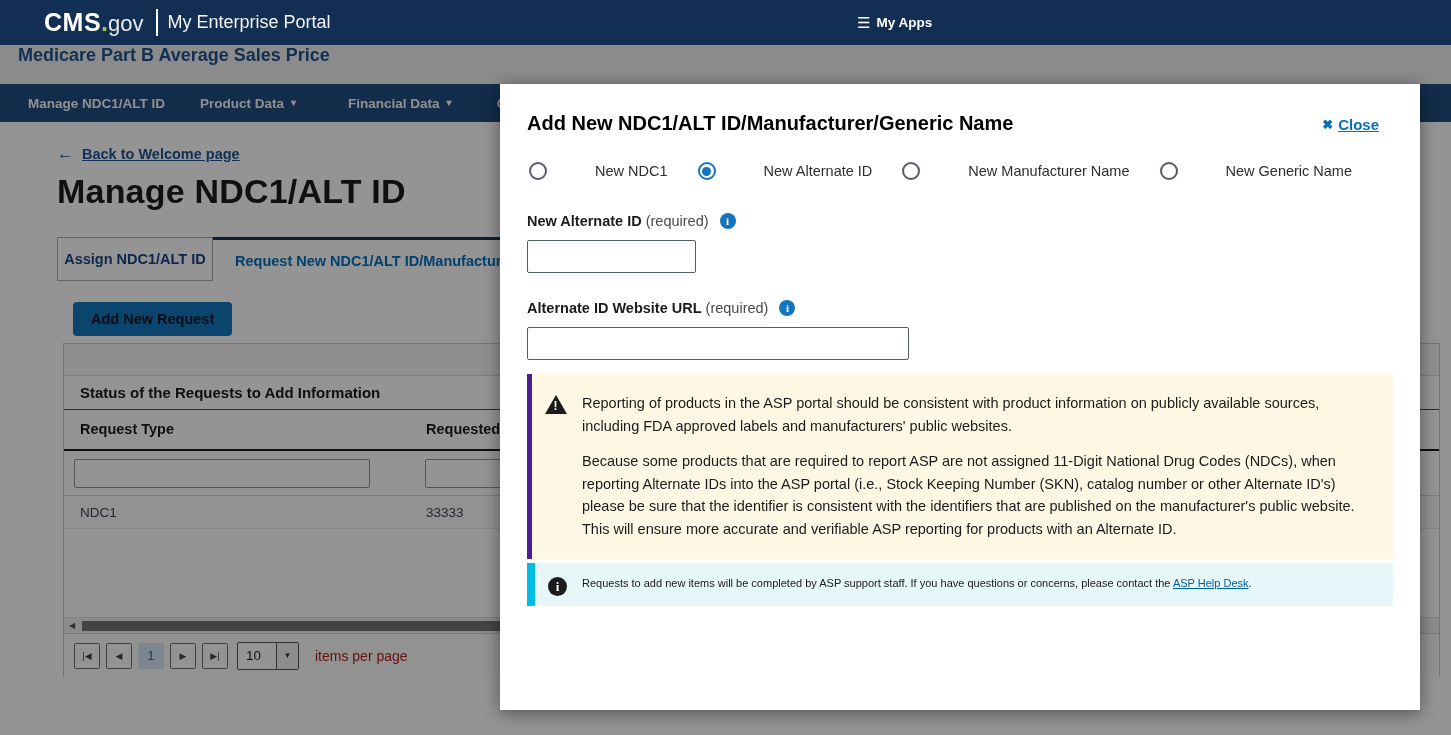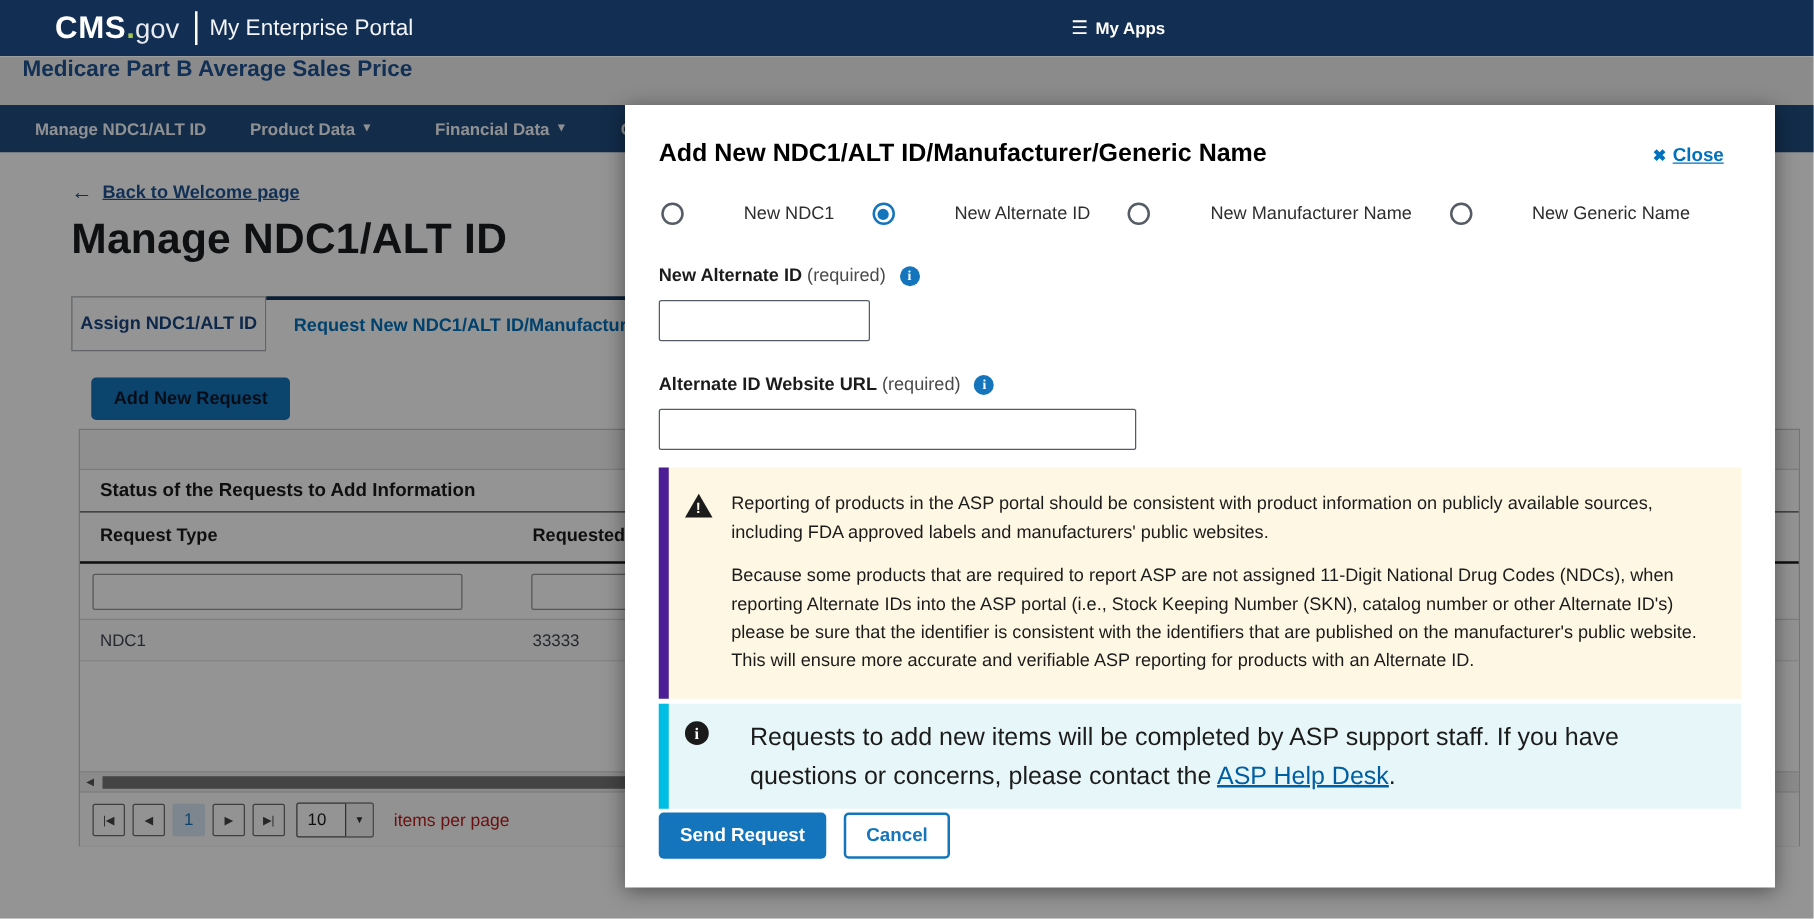--- a/index.html
+++ b/index.html
@@ -90,29 +90,29 @@
 
   .field-label { position:absolute; left:27px; display:flex; align-items:center; gap:4px; font-size:14.5px; color:#1b1b1b; }
   .field-label .lbl { font-weight:700; }
   .field-label .req { font-weight:400; color:#4a4a4a; }
   .info-dot-blue { width:16px; height:16px; border-radius:50%; background:#1475bc; color:#fff; font-size:11px; font-weight:700; display:flex; align-items:center; justify-content:center; margin-left:7px; cursor:pointer; font-family:"Liberation Serif", serif; }
   .fl1 { top:129px; } .fl2 { top:216px; }
   .modal-input { position:absolute; left:27px; height:33px; border:1px solid #565c65; border-radius:2px; background:#fff; padding:0 8px; font-size:14px; }
   .in1 { top:156px; width:169px; }
   .in2 { top:243px; width:382px; }
 
-  .alert-warning { position:absolute; left:27px; top:290px; width:866px; background:#fdf7e3; border-left:8px solid #4c1d95; padding:18px 22px 18px 13px; display:flex; gap:15px; }
+  .alert-warning { position:absolute; left:27px; top:290px; width:866px; background:#fdf7e3; border-left:5px solid #4c1d95; padding:18px 22px 18px 13px; display:flex; gap:15px; }
   .warn-tri { position:relative; width:0; height:0; border-left:11px solid transparent; border-right:11px solid transparent; border-bottom:19px solid #1b1b1b; margin-top:3px; flex:none; }
   .warn-tri::after { content:"!"; position:absolute; left:-2.5px; top:4px; color:#fdf7e3; font-size:12px; font-weight:800; }
   .alert-warning .texts p { font-size:14.5px; line-height:1.56; color:#1b1b1b; }
   .alert-warning .texts p + p { margin-top:13px; }
 
   .alert-info { position:absolute; left:27px; top:479px; width:866px; background:#e7f6f8; border-left:8px solid #00bde3; padding:12px 22px 10px 13px; display:flex; gap:15px; }
   .info-dot-dark { width:19px; height:19px; border-radius:50%; background:#1b1b1b; color:#fff; font-size:13px; font-weight:800; display:flex; align-items:center; justify-content:center; margin-top:2px; flex:none; font-family:"Liberation Serif", serif; }
-  .alert-info .texts { font-size:20px; line-height:1.55; color:#1b1b1b;margin-left:18px; }
+  .alert-info .texts { font-size:11px; line-height:1.55; color:#1b1b1b; }
   .alert-info a { color:#005ea2; text-decoration:underline; cursor:pointer; }
 
   .modal-actions { position:absolute; left:27px; top:566px; display:flex; align-items:center; gap:14px; }
   .btn-primary { background:#1475bc; color:#fff; font-weight:700; font-size:15px; border:none; border-radius:4px; padding:10px 17px; cursor:pointer; }
   .btn-outline { background:#fff; color:#1475bc; font-weight:700; font-size:15px; border:2px solid #1475bc; border-radius:4px; padding:8px 16px; cursor:pointer; }
 </style>
 </head>
 <body>
 
 <div class="stage">
@@ -263,19 +263,15 @@
       </div>
     </div>
 
     <div class="alert-info">
       <span class="info-dot-dark">i</span>
       <div class="texts">
         <span>Requests to add new items will be completed by ASP support staff. If you have questions or concerns, please contact the </span><a>ASP Help Desk</a><span>.</span>
       </div>
     </div>
 
-    <div class="modal-actions">
-      <button class="btn-primary">Send Request</button>
-      <button class="btn-outline">Cancel</button>
-    </div>
   </div>
 
 </div>
 
 </body></html>

